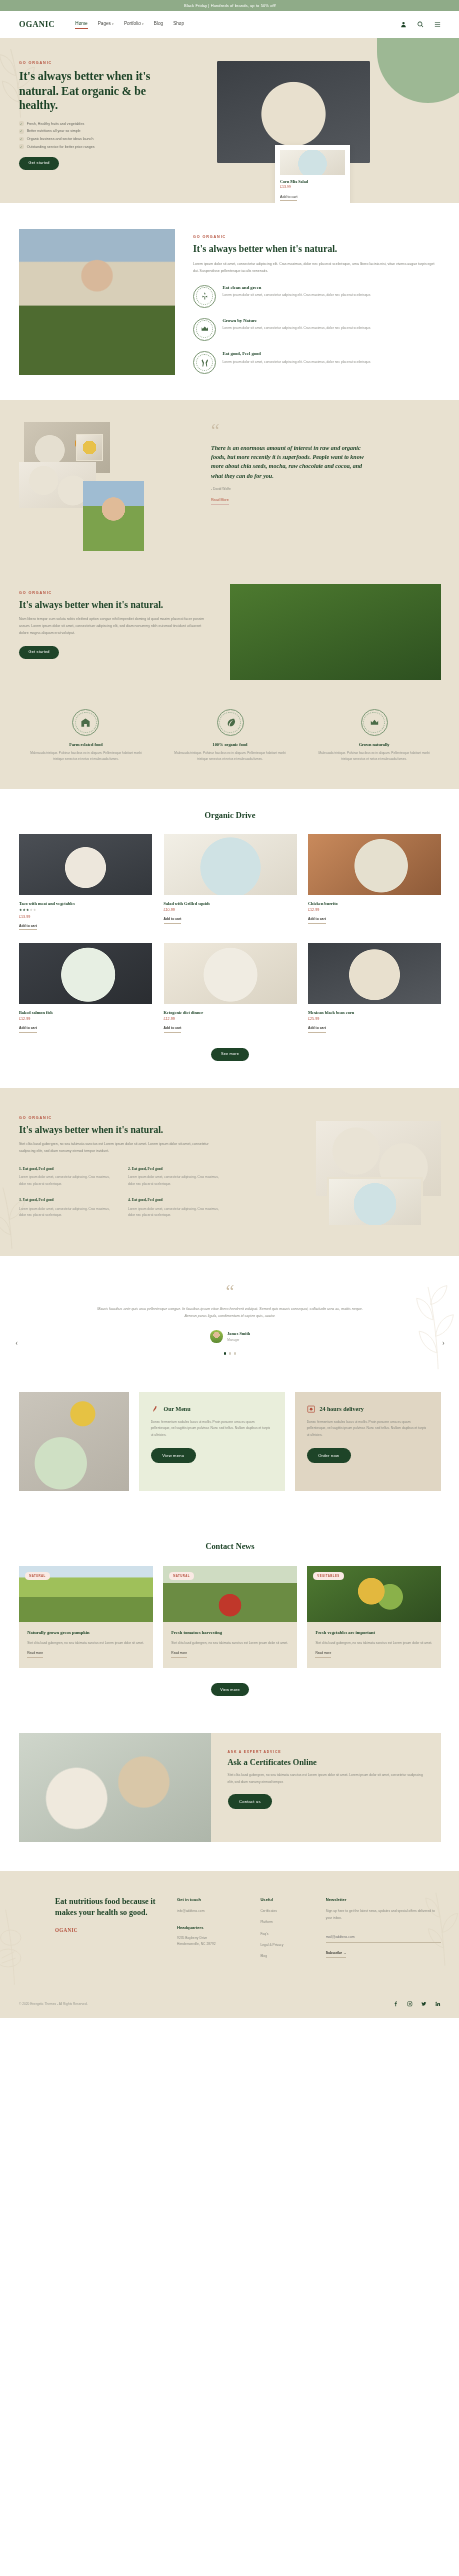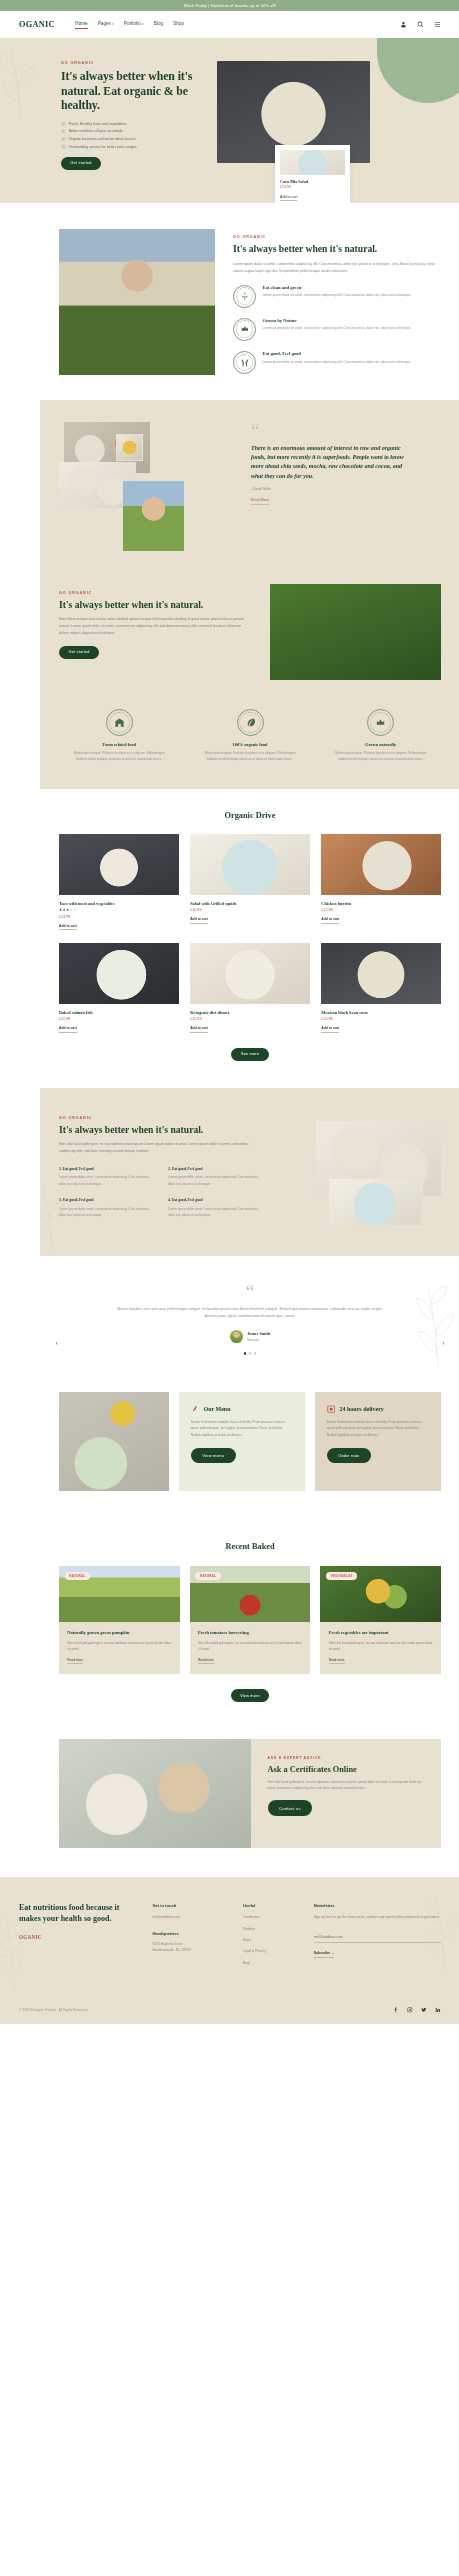--- a/index.html
+++ b/index.html
@@ -87,21 +87,20 @@
     position: absolute;
     opacity: .5;
     pointer-events: none;
   }
   .hero-leaf { left: -7.7px; top: 3.8px; width: 57px; height: 77px; }
   .hero-inner {
     position: relative;
     padding: 23px 19px 0;
     width: 204px;
     z-index: 3;
-    margin-left: 42px;
   }
   .eyebrow {
     color: #b5533f;
     font-size: 3.7px;
     font-weight: bold;
     letter-spacing: 0.9px;
     margin-bottom: 3.8px;
   }
   h1.hero-title {
     font-family: "Liberation Serif", serif;
@@ -163,21 +162,21 @@
   .hero-card-img { width: 100%; height: 25.5px; overflow:hidden; margin-bottom:3.2px; }
   .hc-title { font-family:"Liberation Serif",serif; font-size: 4.1px; color:#1e4428; font-weight:bold; }
   .hc-price { font-size: 3.6px; color: #b5533f; margin: 1.9px 0 2.6px; }
   .link-underline {
     font-size: 3.6px; color: #3a3a34;
     border-bottom: 0.6px solid #c8b9a3;
     padding-bottom: 1.3px; display:inline-block; cursor:pointer;
   }
 
   
-  .sec { position: relative; overflow: hidden; margin-left: 40px; }
+  .sec { position: relative; overflow: hidden; }
   .sec.white { background: #fff; }
   .sec.cream { background: #e8e1d0; }
 
   h2.sec-title {
     font-family: "Liberation Serif", serif;
     font-size: 9.6px; color: #1e4428; font-weight: bold;
     line-height: 1.25;
   }
   h2.center {
     text-align: center;
@@ -326,21 +325,21 @@
   
   .nutri { display:flex; padding: 9px 19px 29px; gap: 0; align-items:stretch;}
   .nutri-img { width: 192px; height: 109px; overflow:hidden; flex:none;}
   .nutri-box { flex:1; background:#e8e1d0; padding: 16.6px 16.6px; }
   .nutri-eyebrow { color:#b5533f;font-size:3.4px;font-weight:bold;letter-spacing:0.8px;}
   .nutri-box h2 { font-family:"Liberation Serif",serif;font-size:8.3px;color:#1e4428;font-weight:bold;margin-top:4.5px;}
   .nutri-box p { font-size:3.3px;line-height:1.95;color:#8b8b82;margin-top:5.1px;}
 
   
   .footer { background:#e8e1d0; padding: 25.5px 19px 0; position:relative; overflow:hidden;}
-  .frow { display:flex; gap: 14px; position:relative; z-index:2;}
+  .frow { display:flex; gap: 14px; position:relative; z-index:2;margin-left:36px;}
   .fcol-brand { width: 120px; }
   .fcol-brand h3 { font-family:"Liberation Serif",serif;font-size:8px;line-height:1.35;color:#1e4428;font-weight:bold;}
   .fbrand-name { color:#b5533f;font-family:"Liberation Serif",serif;font-weight:bold;font-size:5.1px;letter-spacing:0.3px;margin-top:9px;}
   .fcol { }
   .fcol h4 { font-size:4.1px;color:#1e4428;font-weight:bold;margin-bottom:6.4px;}
   .fcol .fsub { font-size:4.1px;color:#1e4428;font-weight:bold;margin:10.2px 0 5.1px;}
   .fcol p, .fcol a { font-size:3.3px;color:#8b8b82;line-height:1.9;display:block;text-decoration:none;}
   .flinks a { margin-bottom: 5.1px; cursor:pointer; }
   .fnews { width: 128px; }
   .fnews p { font-size:3.3px;color:#8b8b82;line-height:1.95;}
@@ -809,21 +808,21 @@
       <p>Donec fermentum sodales lacus ut mollis. Proin posuere urna eu quam pellentesque, vel sagittis ipsum pulvinar. Nunc sed tellus. Nullam dapibus et turpis ut ultricies.</p>
       <div style="margin-top:9px">
         <button class="btn lg">Order now</button>
       </div>
     </div>
   </div>
 </section>
 
 <section class="sec white">
   <div class="news">
-    <h2 class="sec-title center">Recent Baked</h2>
+    <h2 class="sec-title center">Contact News</h2>
     <div class="ncards">
       <article class="ncard">
         <div class="ncard-img">
           <span class="ph ph-field"></span>
           <span class="ntag">NATURAL</span>
         </div>
         <div class="ncard-body">
           <h3>Naturally grown green pumpkin</h3>
           <p>Stet clita kasd gubergren, no sea takimata sanctus est Lorem ipsum dolor sit amet.</p>
           <span class="readmore2">Read more</span>

